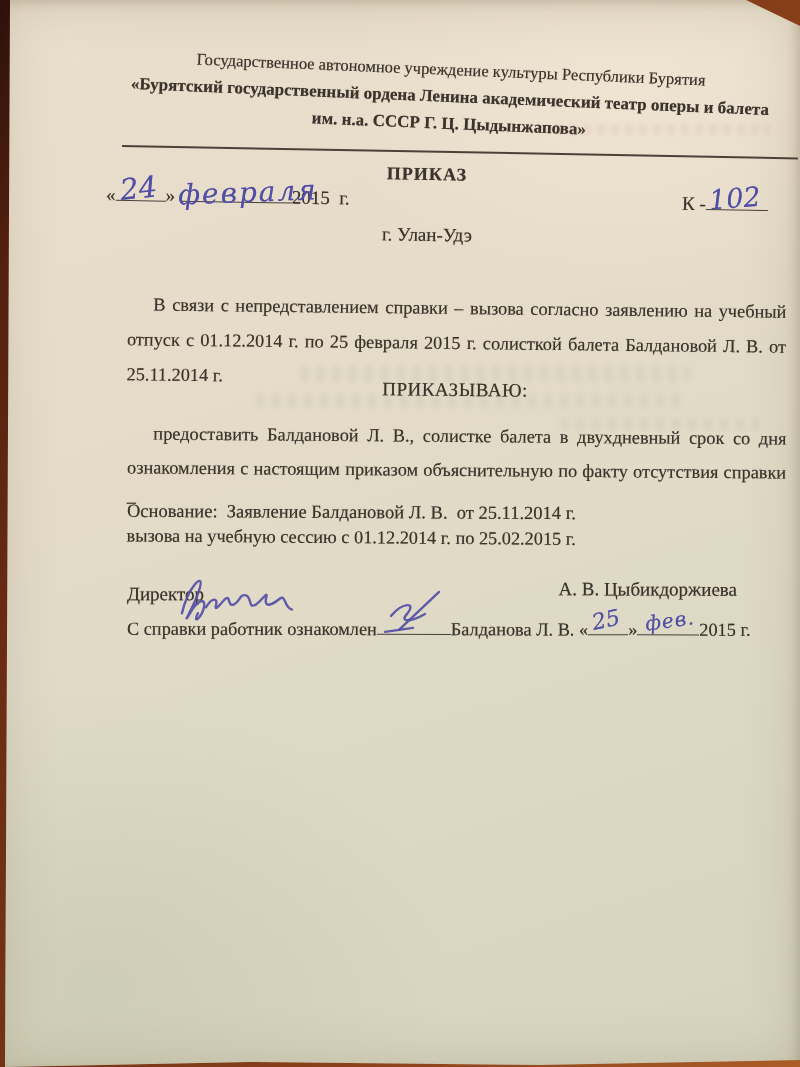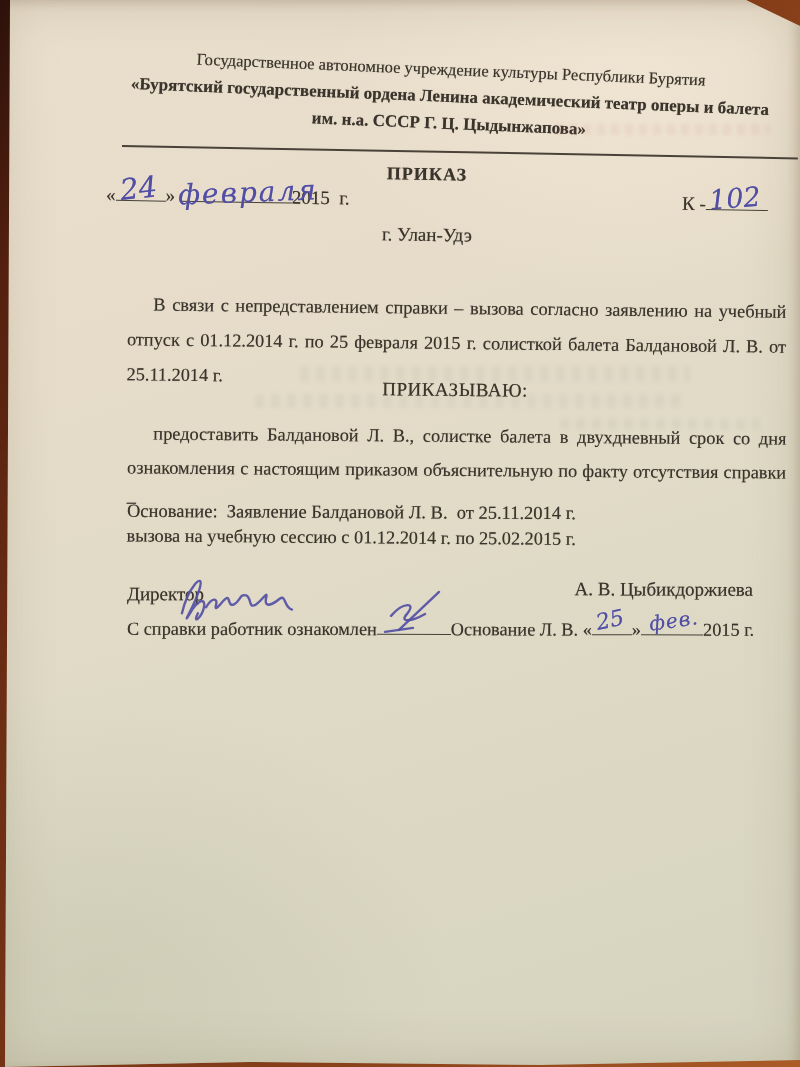--- a/index.html
+++ b/index.html
@@ -76,31 +76,31 @@
       <div class="blk" style="left:127px;top:419px;width:659px;font-size:18.3px;line-height:34px;transform:rotate(0.45deg);">
         <div class="jl ind">предоставить  Балдановой  Л. В.,  солистке  балета   в  двухдневный  срок  со  дня</div>
         <div class="jl">ознакомления с настоящим приказом   объяснительную по факту отсутствия справки –</div>
         <div>вызова на учебную сессию с 01.12.2014 г. по 25.02.2015 г.</div>
       </div>
 
       <div class="blk pre" style="left:127px;top:502px;font-size:18.5px;transform:rotate(0.3deg);">Основание:  Заявление Балдановой Л. В.  от 25.11.2014 г.</div>
 
       <div class="blk" style="left:127px;top:584px;width:660px;font-size:19px;transform:rotate(0.15deg);">
         <span>Директор</span>
-        <span style="position:absolute;right:34px;top:-6px;">А. В. Цыбикдоржиева</span>
+        <span style="position:absolute;right:50px;top:-6px;">А. В. Цыбикдоржиева</span>
         <svg class="sig" style="left:45px;top:-16px;" width="130" height="72" viewBox="0 0 130 72">
           <path d="M10 46 C16 20 32 4 28 20 C24 36 8 62 18 46 C26 32 34 30 32 40 C30 50 20 58 26 46"></path>
           <path d="M34 40 C40 30 46 30 44 38 C42 46 50 34 54 31 C58 28 56 40 62 37 C68 34 68 26 74 28 C80 30 76 42 84 37 C92 31 96 22 94 31 C92 42 102 36 108 31 C114 27 112 40 120 42"></path>
         </svg>
       </div>
 
       <div class="blk" style="left:127px;top:616px;width:662px;font-size:18.3px;white-space:nowrap;transform:rotate(0.1deg);">
         <span>С справки работник ознакомлен</span><span class="uline" style="width:74px;"><svg class="sig" style="left:6px;bottom:-2px;" width="66" height="46" viewBox="0 0 66 46">
             <path d="M56 2 L16 40"></path>
             <path d="M8 26 C20 12 34 12 24 24 C16 33 28 32 42 24"></path>
             <path d="M2 42 L30 38"></path>
-          </svg></span><span>Основание Л. В.</span>
+          </svg></span><span>Балданова Л. В.</span>
         <span>«</span><span class="uline" style="width:40px;"><span class="hw" style="font-size:22px;left:4px;bottom:2px;transform:rotate(-12deg);">25</span></span><span>»</span><span class="uline" style="width:62px;"><span class="hw" style="font-size:20px;left:8px;bottom:2px;letter-spacing:1px;transform:rotate(-8deg);">фев.</span></span><span>2015 г.</span>
       </div>
 
     </div>
   </div>
 </div>
 
 </body></html>

